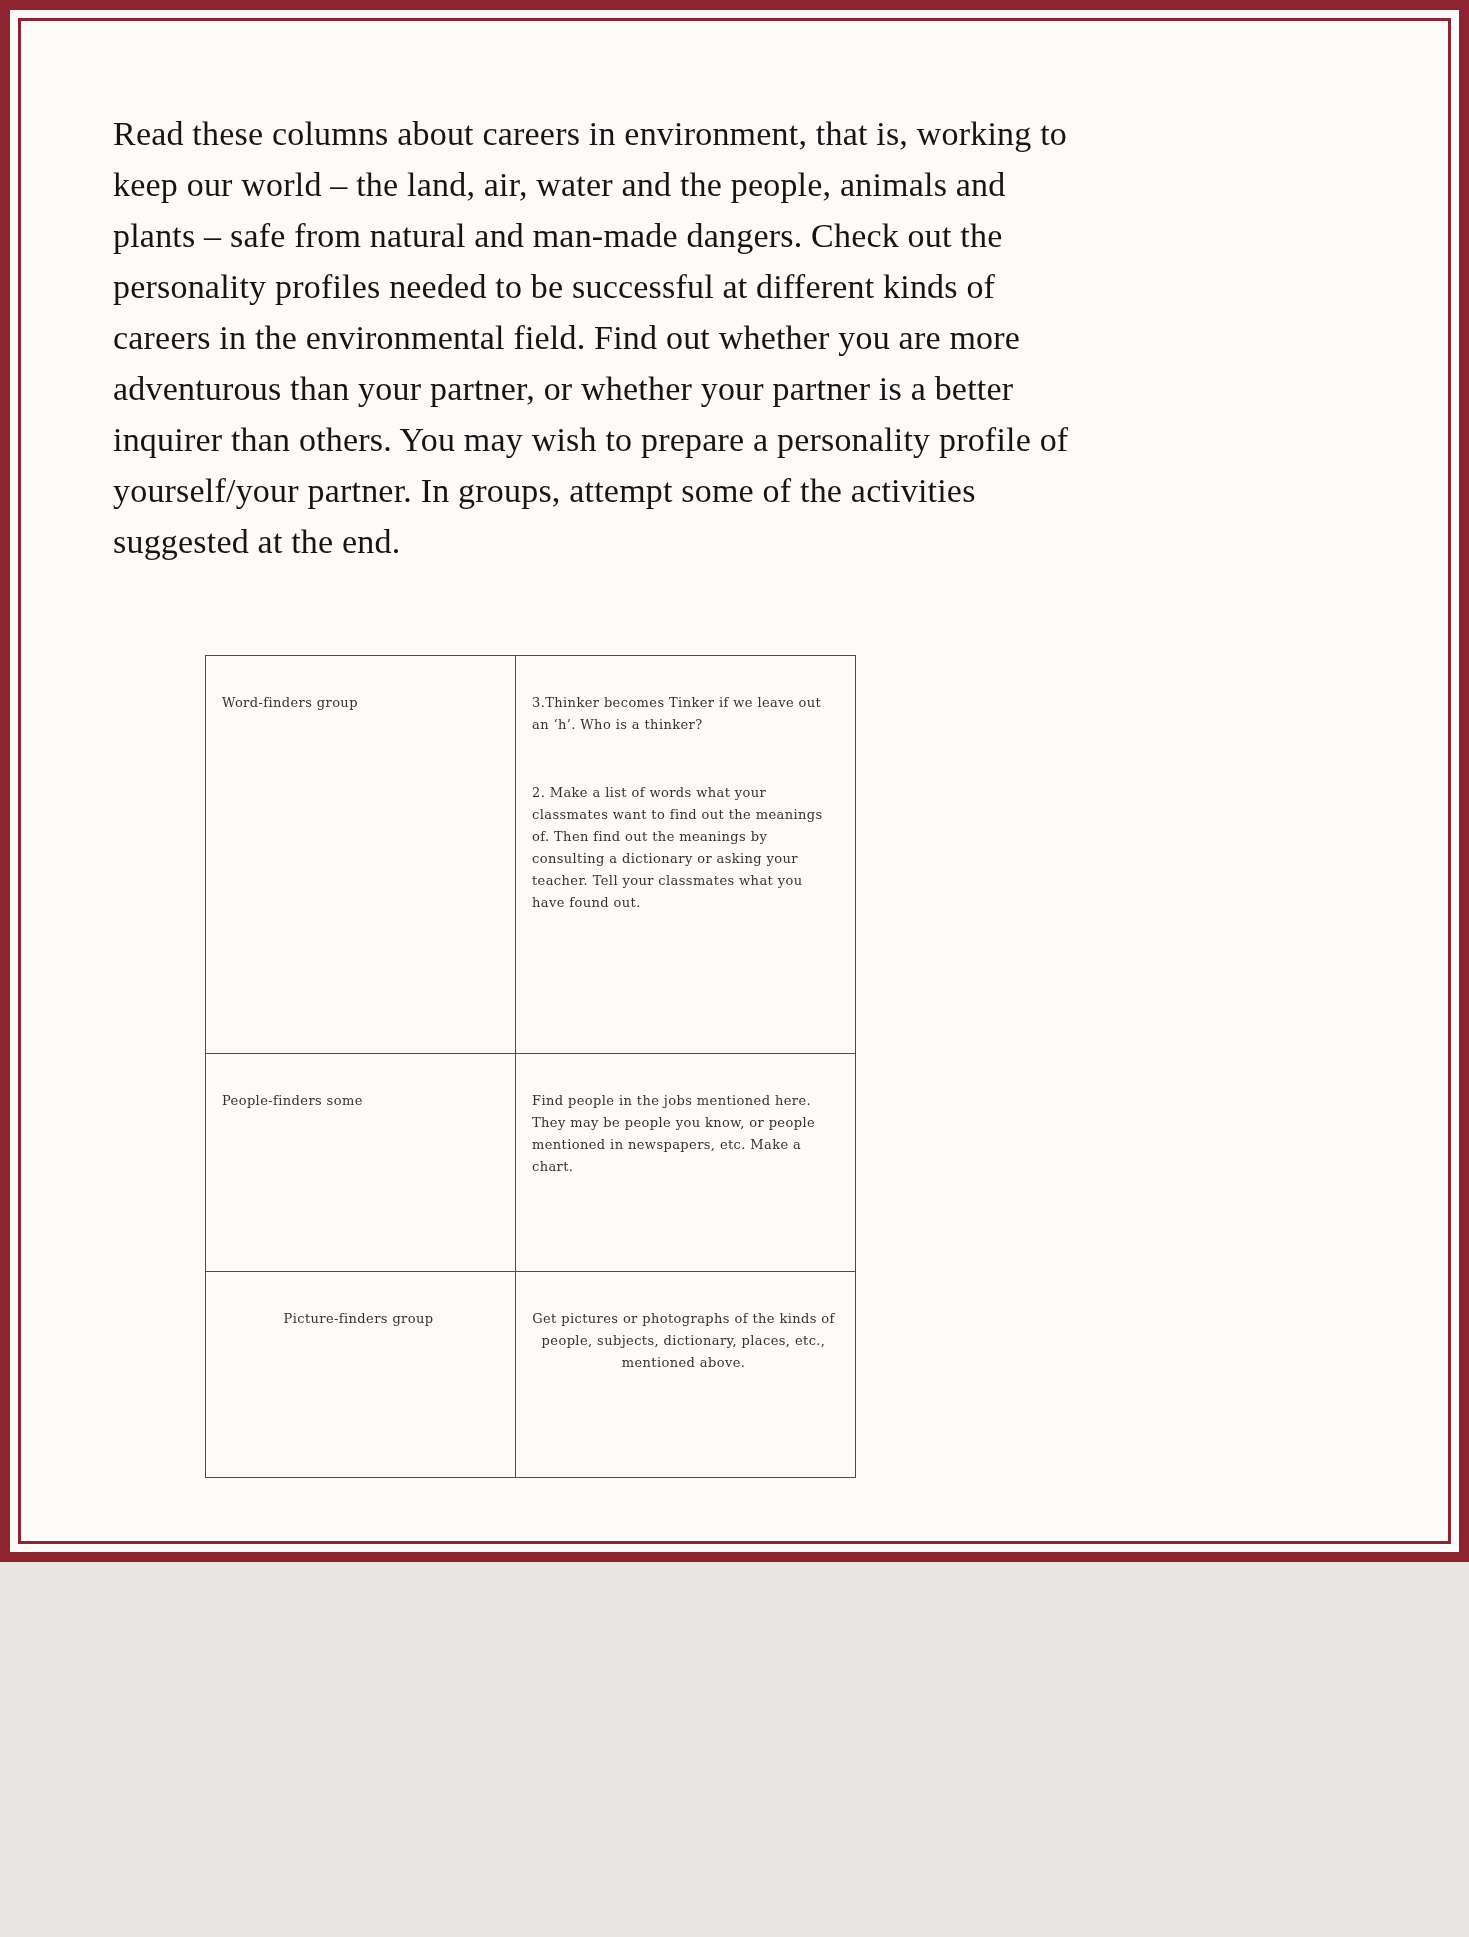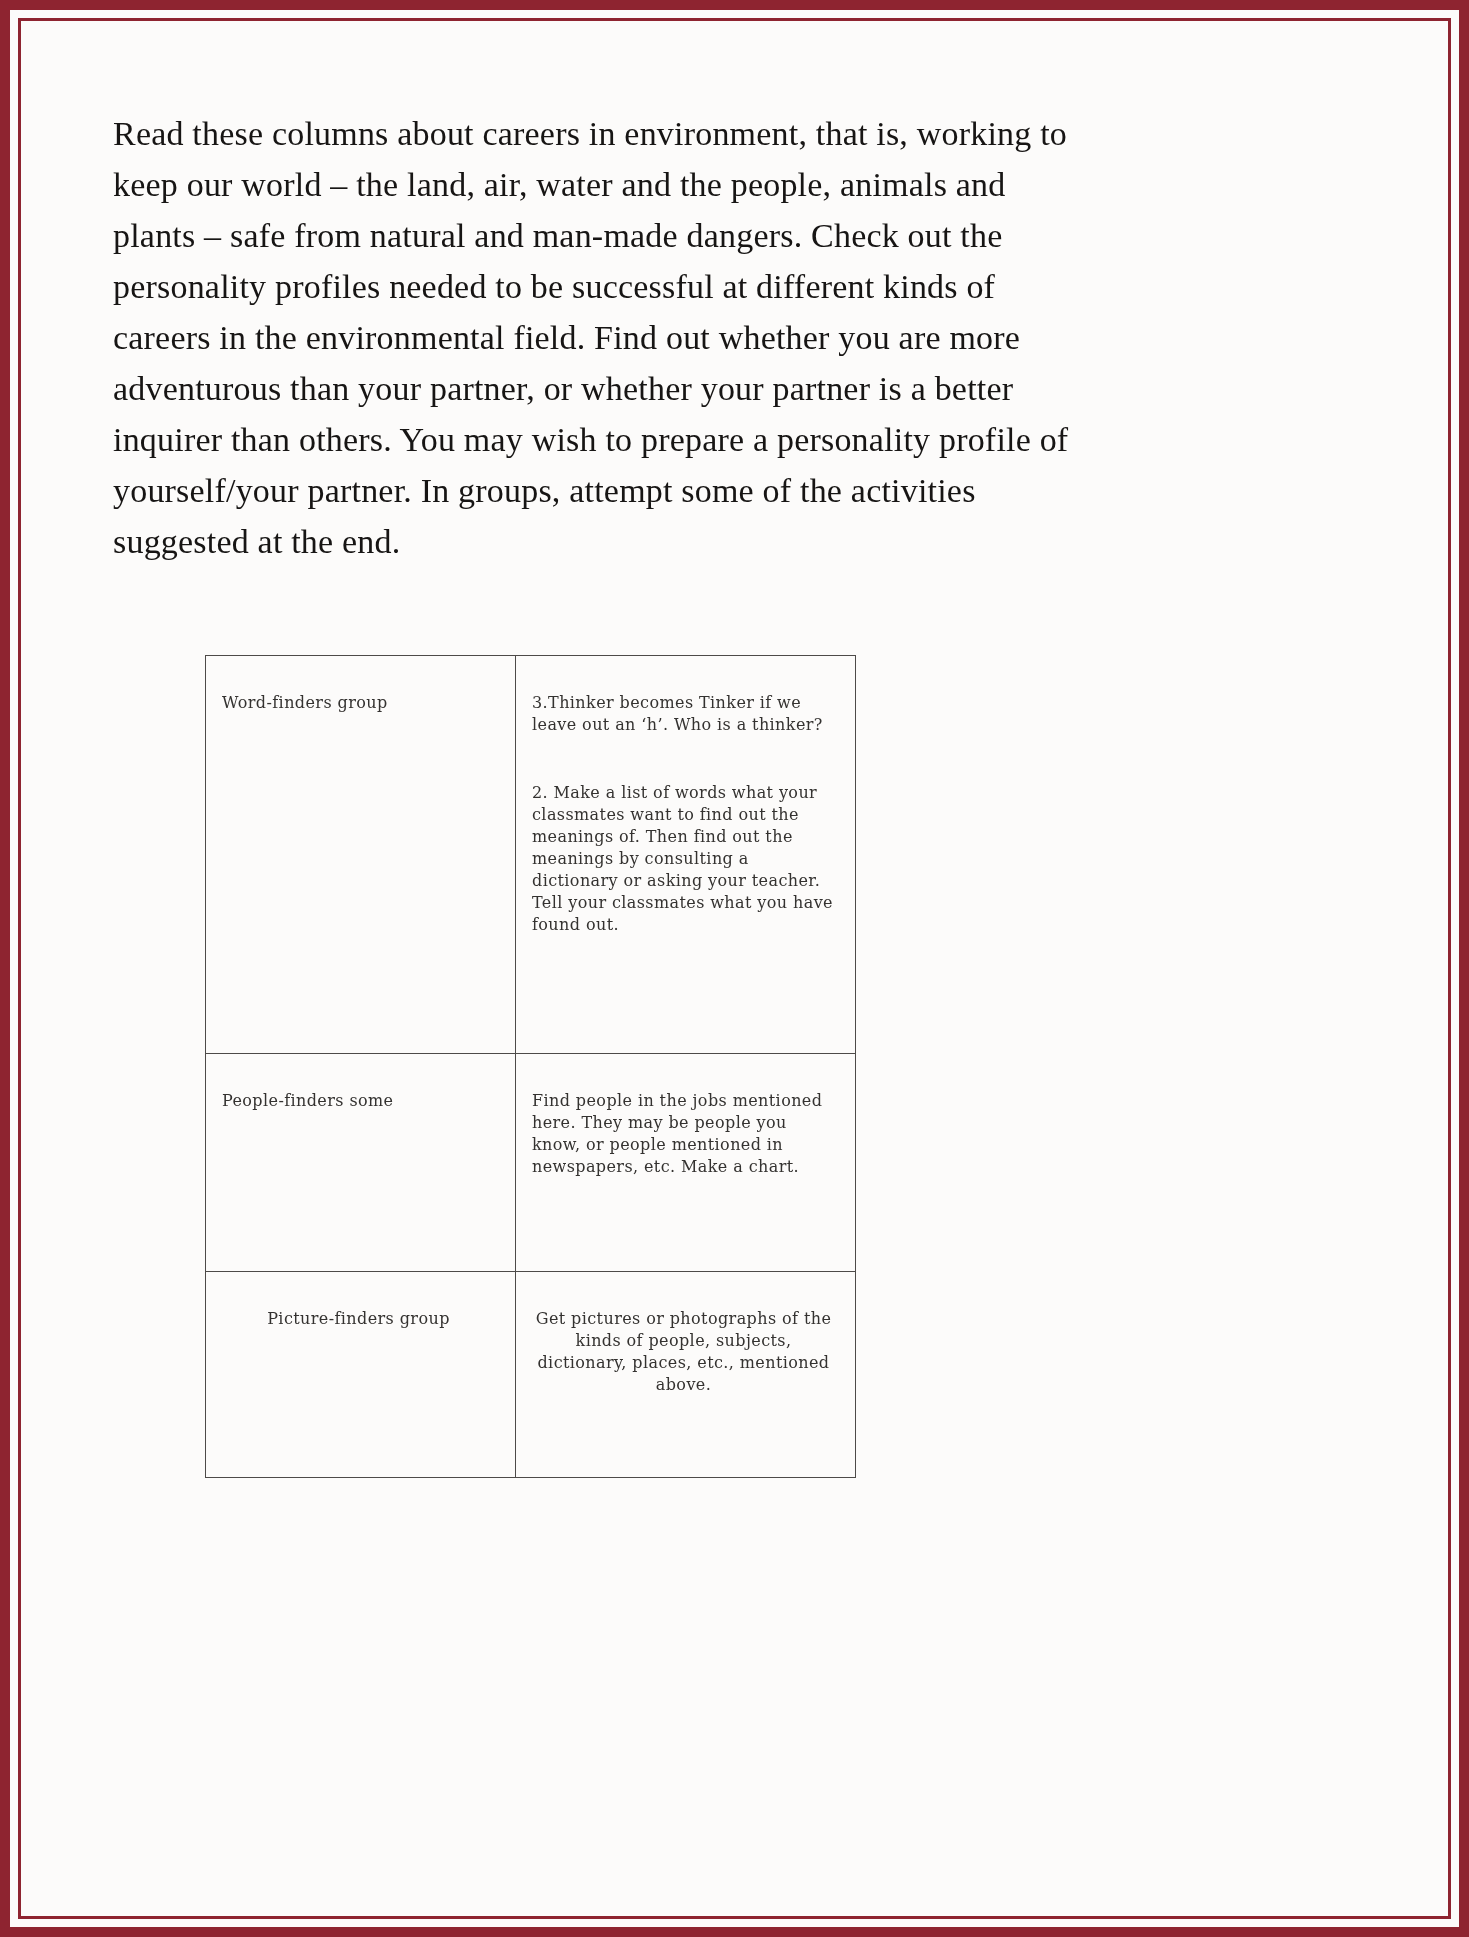--- a/index.html
+++ b/index.html
@@ -3,21 +3,21 @@
 <meta charset="utf-8">
 <style>
   html, body {
     margin: 0;
     padding: 0;
     background: #e9e7e6;
   }
   .page {
     position: relative;
     width: 1469px;
-    height: 1937px;
+    height: 1562px;
     background: #fcfbfa;
     overflow: hidden;
     font-family: "Liberation Serif", serif;
   }
   
   .frame-outer {
     position: absolute;
     inset: 0;
     border: 10px solid var(--border, #8e2430);
     pointer-events: none;
@@ -47,21 +47,21 @@
     top: 655px;
     width: 650px;
     border-collapse: collapse;
     table-layout: fixed;
   }
   table.groups td {
     border: 1px solid #4d4a48;
     vertical-align: top;
     padding: 36px 20px 20px 16px;
     font-family: "DejaVu Serif", serif;
-    font-size: 16px;
+    font-size: 13px;
     line-height: 22px;
     color: #343230;
     letter-spacing: 0.4px;
     box-sizing: border-box;
   }
   td.col-group { width: 310px; }
   td.col-task  { width: 340px; }
   tr.row-1 td { height: 398px; }
   tr.row-2 td { height: 218px; }
   tr.row-3 td { height: 206px; text-align: center; }

